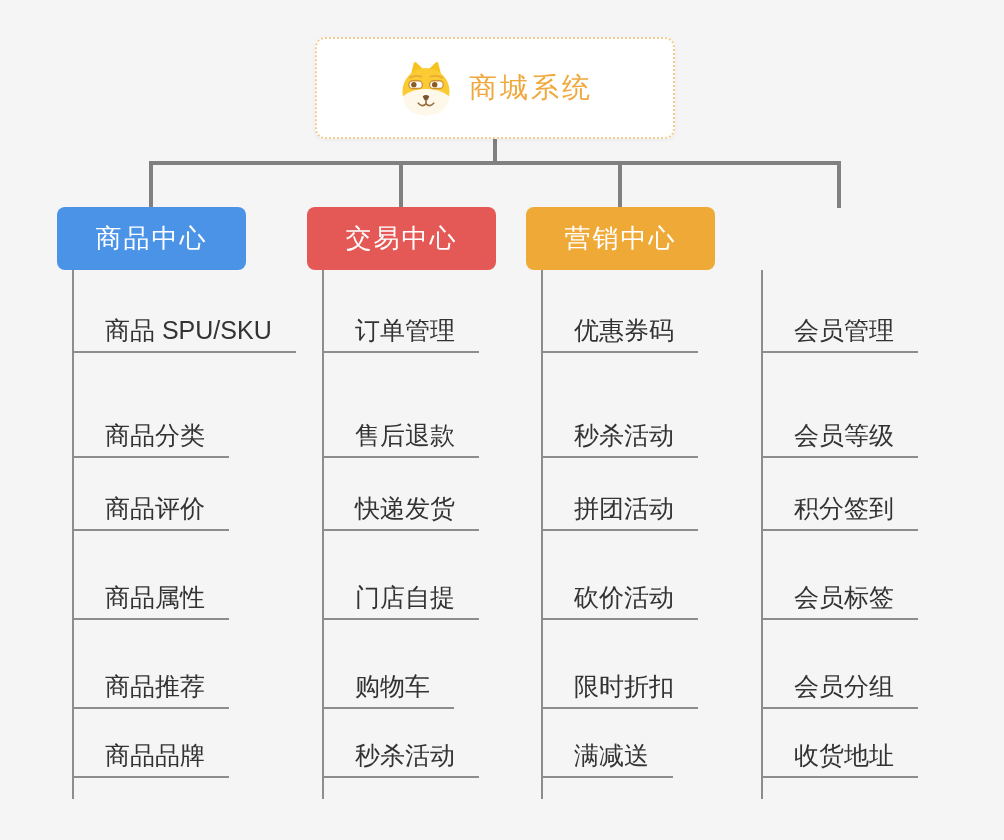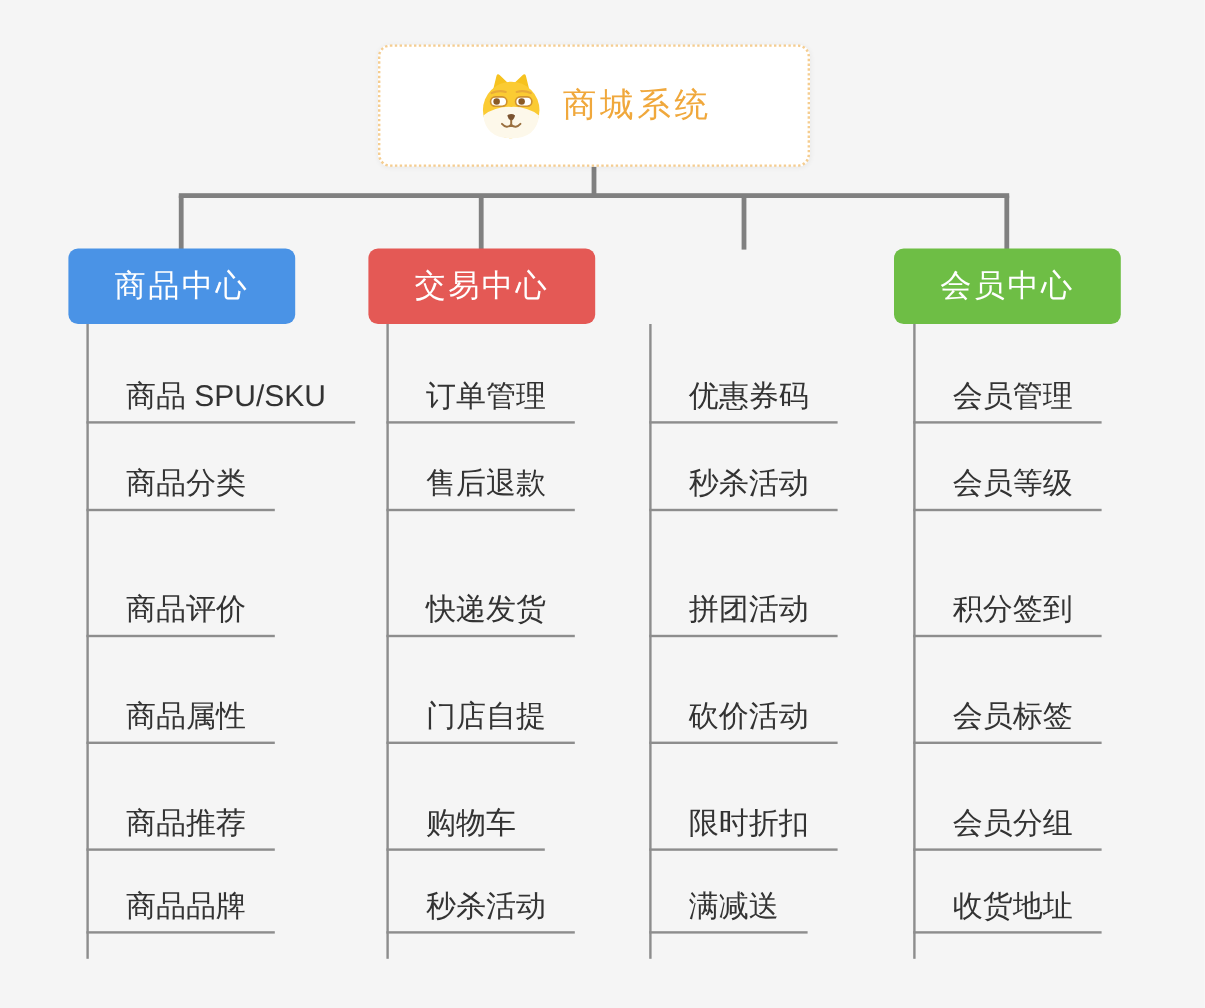--- a/index.html
+++ b/index.html
@@ -41,21 +41,21 @@
   .column { position: absolute; top: 270px; }
   .col-0 { left: 72px; } .col-1 { left: 322px; }
   .col-2 { left: 541px; } .col-3 { left: 761px; }
   .trunk { position: absolute; left: 0; top: 0; width: 2px; height: 529px; background: #8d8d8d; }
   .leaf {
     position: absolute; left: 0; white-space: nowrap;
     font-size: 25px; line-height: 30px; color: #333333;
     padding: 0 24px 6px 33px;
     border-bottom: 2px solid #8d8d8d;
   }
-  .row-0 { top: 45px; }  .row-1 { top: 118px; } .row-2 { top: 223px; }
+  .row-0 { top: 45px; }  .row-1 { top: 150px; } .row-2 { top: 223px; }
   .row-3 { top: 312px; } .row-4 { top: 401px; } .row-5 { top: 470px; }
 </style>
 </head>
 <body>
 
 <div id="canvas">
 
   <div class="conn conn-root-stub"></div>
   <div class="conn conn-hbar"></div>
   <div class="conn conn-drop drop-0"></div>
@@ -81,22 +81,22 @@
     </svg>
     <span class="root-title" style="color: rgb(240, 168, 60);">商城系统</span>
   </div>
 
   <div class="branch-box branch-0" style="background-color: rgb(74, 147, 230);">
     <span>商品中心</span>
   </div>
   <div class="branch-box branch-1" style="background-color: rgb(228, 89, 85);">
     <span>交易中心</span>
   </div>
-  <div class="branch-box branch-3" style="background-color: rgb(110, 190, 69);">
-    <span>会员中心</span>
+  <div class="branch-box branch-2" style="background-color: rgb(239, 169, 55);">
+    <span>营销中心</span>
   </div>
 
   <div class="column col-0">
     <div class="trunk"></div>
     <div class="leaf row-0">商品 SPU/SKU</div>
     <div class="leaf row-1">商品分类</div>
     <div class="leaf row-2">商品评价</div>
     <div class="leaf row-3">商品属性</div>
     <div class="leaf row-4">商品推荐</div>
     <div class="leaf row-5">商品品牌</div>

